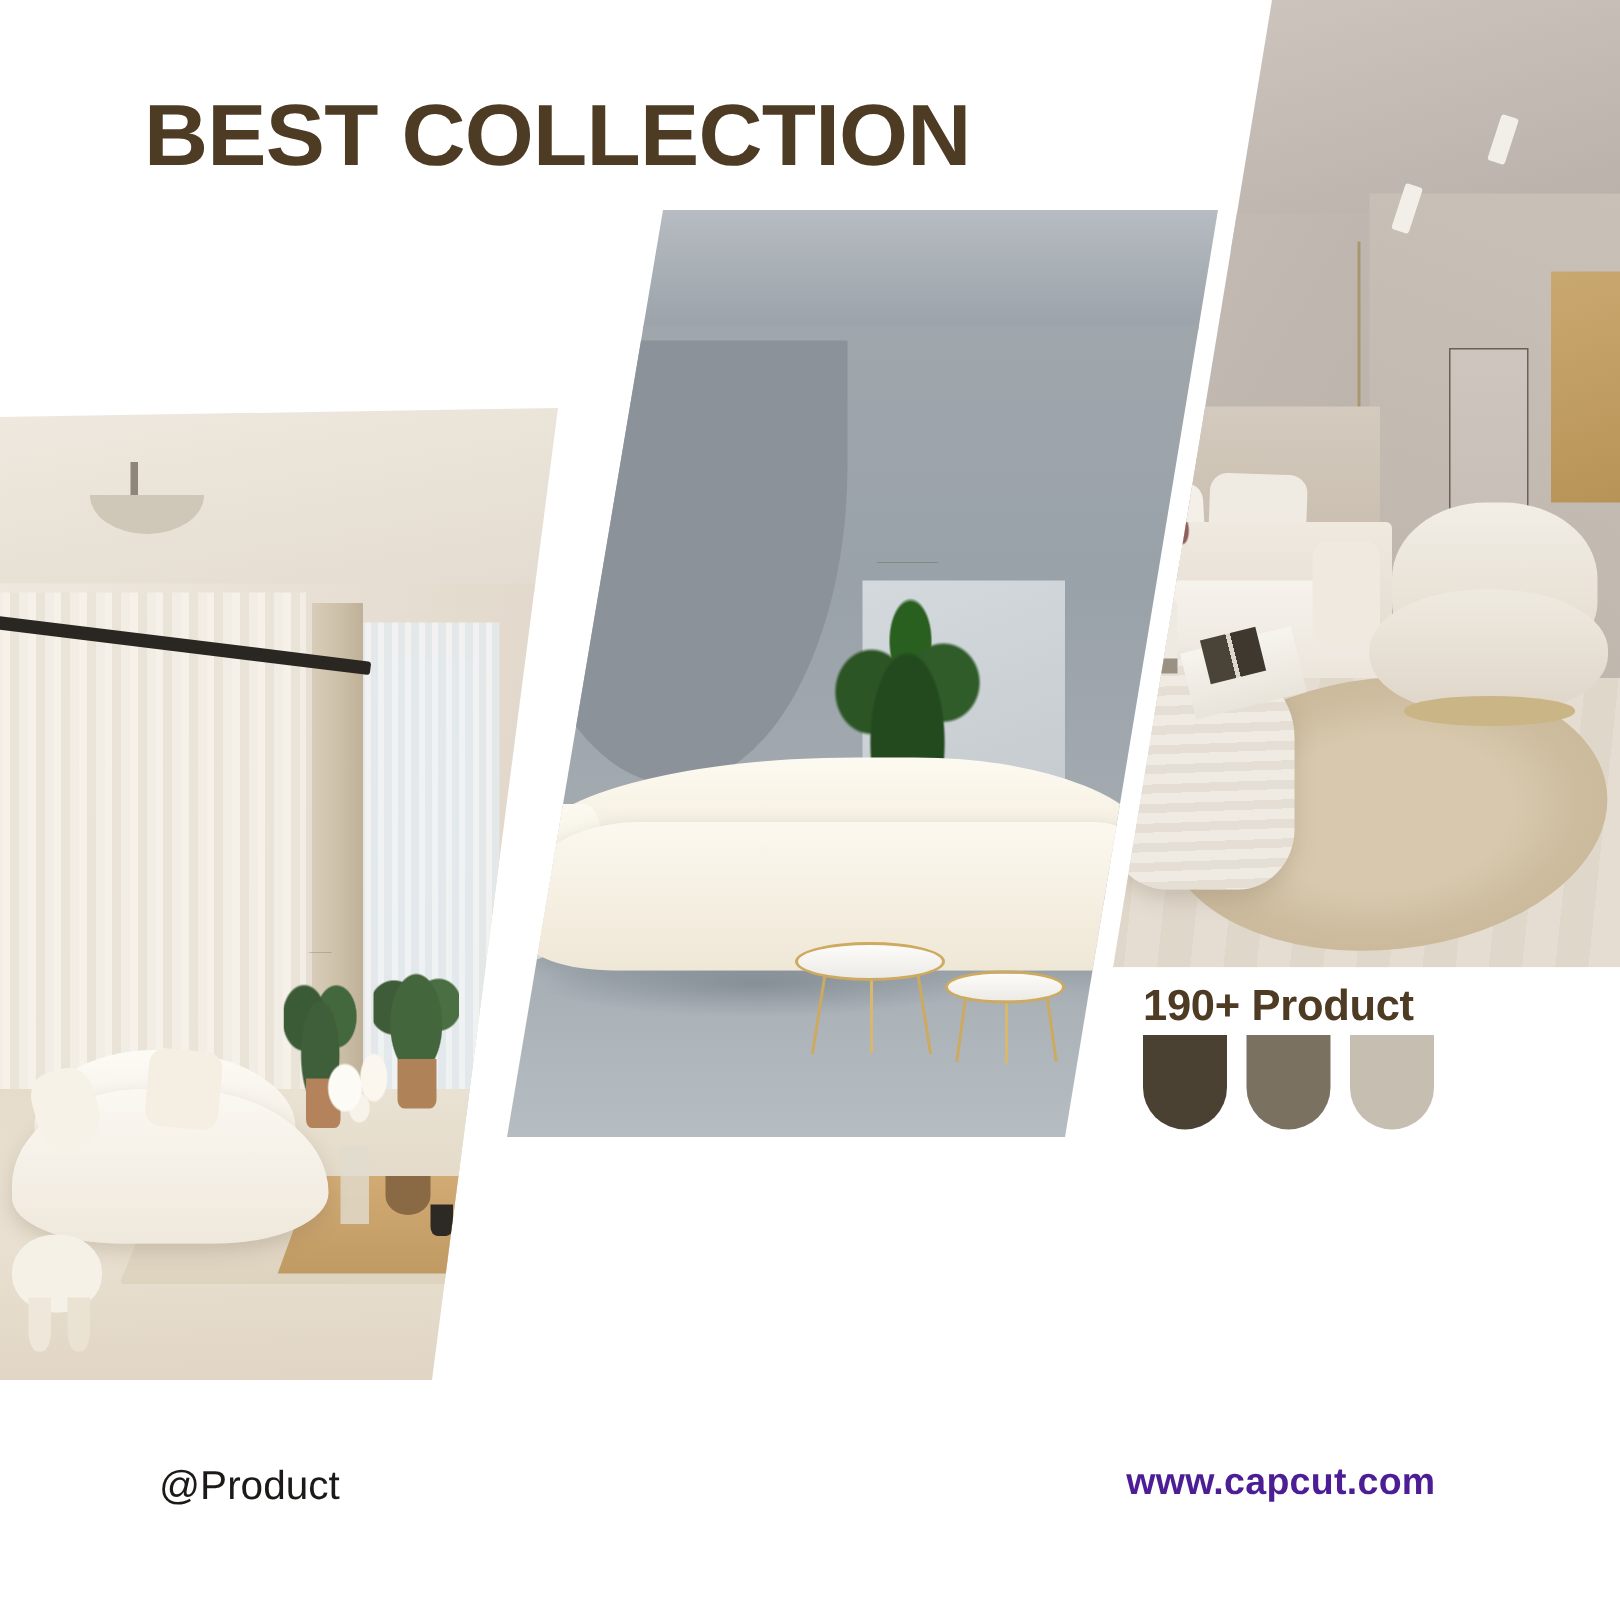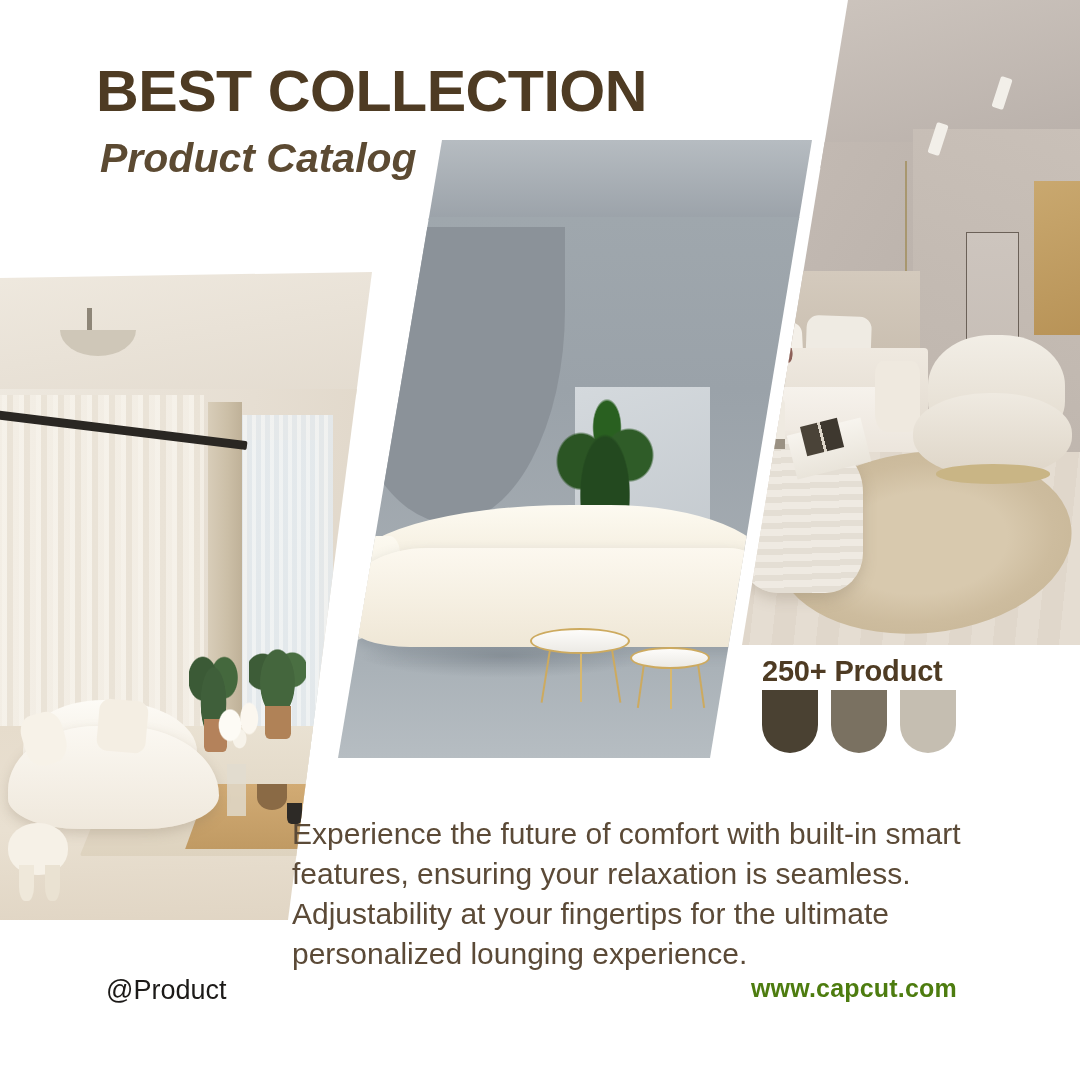--- a/index.html
+++ b/index.html
@@ -191,29 +191,28 @@
   .swatches{position:absolute;left:762px;top:690px;display:flex;gap:13px;}
   .swatch{width:56px;height:63px;border-radius:0 0 28px 28px;}
 
   
   .body-copy{position:absolute;left:292px;top:814px;width:672px;font-size:30px;
              line-height:1.33;color:#5b4a37;font-weight:400;}
 
   
   .handle{position:absolute;left:106px;top:975px;font-size:27px;color:#1c1a18;}
   .site{position:absolute;right:123px;top:974px;font-size:25px;font-weight:700;
-        color:#4d7c0f;letter-spacing:.2px;margin-left:25px;}
+        color:#4c1d95;letter-spacing:.2px;margin-left:25px;}
 </style>
 </head>
 <body>
 
 <div class="poster">
 
   <div class="title">BEST COLLECTION</div>
-  <div class="subtitle">Product Catalog</div>
 
   <div class="panel" id="panel-left">
     <div class="scene">
       <div class="o L-ceiling"></div>
       <div class="o L-wall"></div>
       <div class="o L-window"></div>
       <div class="o L-curtain"></div>
       <div class="o L-curtain2"></div>
       <div class="o L-column"></div>
       <div class="o L-track"></div>
@@ -288,25 +287,24 @@
       <div class="o R-chair-base"></div>
       <div class="o R-stone"></div>
       <div class="o R-book"></div>
       <div class="o R-book-img"></div>
       <div class="o R-stems"></div>
       <div class="o R-vase"></div>
       <div class="o R-vase-base"></div>
     </div>
   </div>
 
-  <div class="prod-label">250+ Product</div>
+  <div class="prod-label">190+ Product</div>
   <div class="swatches" id="swatches">
       <div class="swatch" style="background: rgb(74, 65, 50);"></div>
       <div class="swatch" style="background: rgb(122, 113, 97);"></div>
       <div class="swatch" style="background: rgb(197, 190, 177);"></div>
     </div>
 
-  <div class="body-copy">Experience the future of comfort with built-in smart features, ensuring your relaxation is seamless. Adjustability at your fingertips for the ultimate personalized lounging experience.</div>
 
   <div class="handle">@Product</div>
   <div class="site">www.capcut.com</div>
 
 </div>
 
 </body></html>

